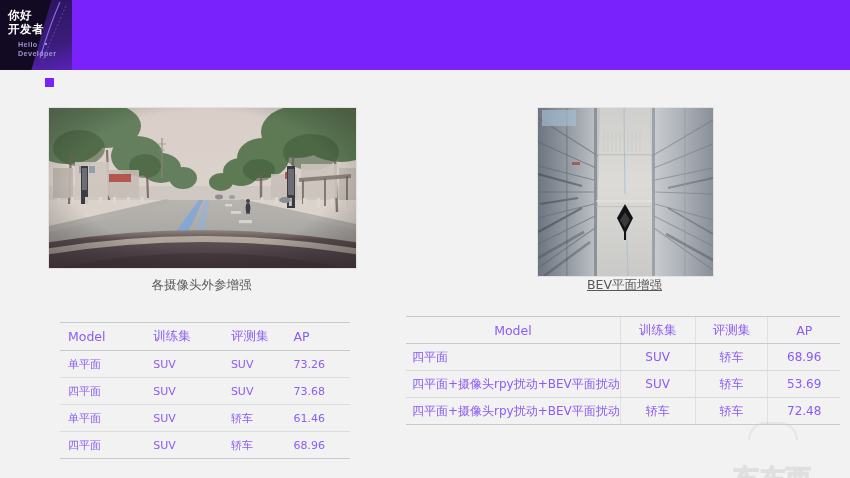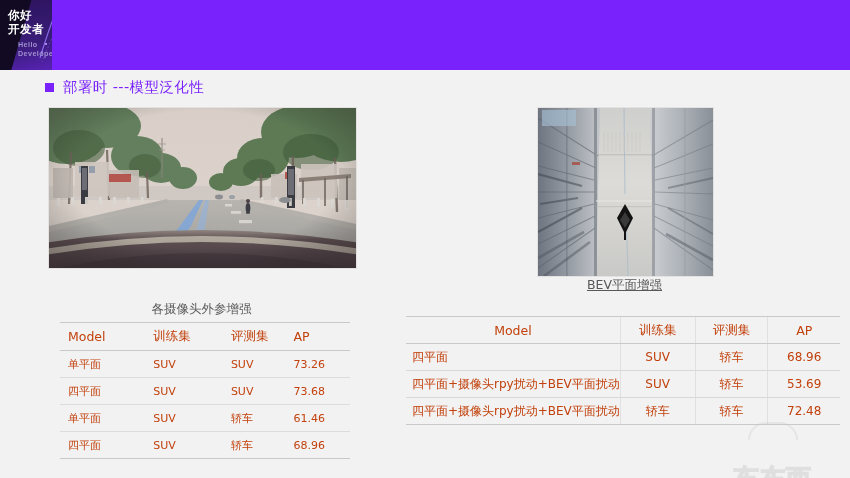--- a/index.html
+++ b/index.html
@@ -18,21 +18,21 @@
   
   .header-bar {
     position: absolute;
     left: 0; top: 0;
     width: 850px; height: 70px;
     background: #7a22fb;
   }
   .logo-box {
     position: absolute;
     left: 0; top: 0;
-    width: 52px; height: 70px;
+    width: 72px; height: 70px;
     background: #110a22;
     overflow: hidden;
   }
   .logo-box .logo-corner {
     position: absolute;
     right: -16px; top: -10px;
     width: 46px; height: 92px;
     background: linear-gradient(150deg, #2a1258 0%, #3a1d7a 55%, #6a25d8 100%);
     transform: rotate(16deg);
   }
@@ -106,29 +106,29 @@
     background: #b9bcc2;
     overflow: hidden;
     border: 1px solid #e4e2e0;
   }
   .cap {
     position: absolute;
     color: #58585a;
     font-size: 12.5px;
     font-family: "DejaVu Sans", "Liberation Sans", sans-serif;
   }
-  .cap-left { left: 48px; top: 277px; width: 307px; text-align: center; margin-top: 24px; }
+  .cap-left { left: 48px; top: 277px; width: 307px; text-align: center; }
   .cap-right { left: 537px; top: 277px; width: 175px; text-align: center; text-decoration: underline; }
 
   
   .tbl {
     position: absolute;
     border-collapse: collapse;
     font-family: "DejaVu Sans", "Liberation Sans", sans-serif;
-    color: #c2410c;
+    color: #8b5cf6;
   }
   .tbl td, .tbl th {
     font-weight: normal;
     text-align: left;
     padding: 0;
     white-space: nowrap;
   }
 
   
   #left-table {
@@ -227,21 +227,20 @@
     </div>
     <div class="logo-en">
       <div>Hello</div>
       <div>Developer</div>
     </div>
   </div>
 </div>
 
 <div class="section-head">
   <div class="section-bullet"></div>
-  <div class="section-text">部署时 ---模型泛化性</div>
 </div>
 
 <div class="fig-left">
   <svg width="307" height="160" viewBox="0 0 307 160" preserveAspectRatio="none">
     <defs>
       <linearGradient id="skyG" x1="0" y1="0" x2="0" y2="1">
         <stop offset="0%" stop-color="#d9cfc8"></stop>
         <stop offset="70%" stop-color="#dcd3cc"></stop>
         <stop offset="100%" stop-color="#cfcac6"></stop>
       </linearGradient>

